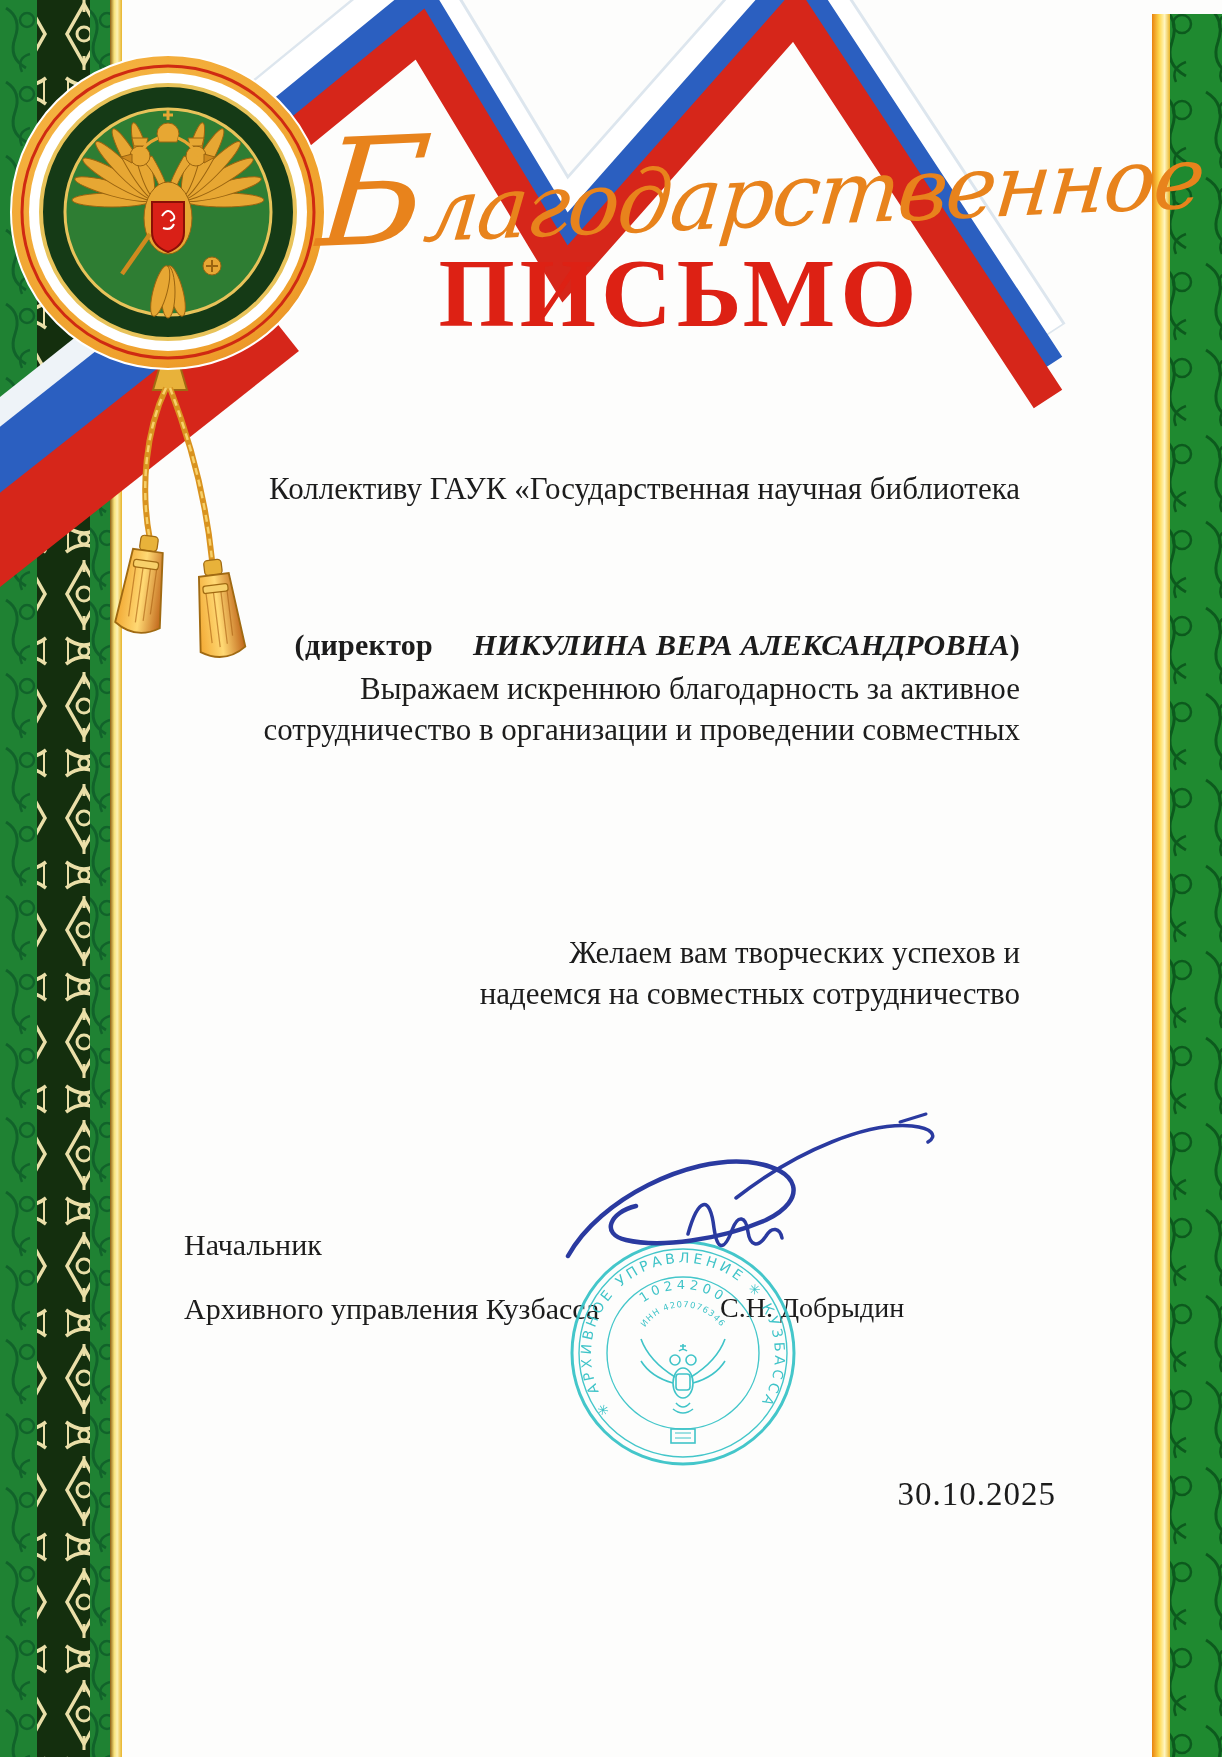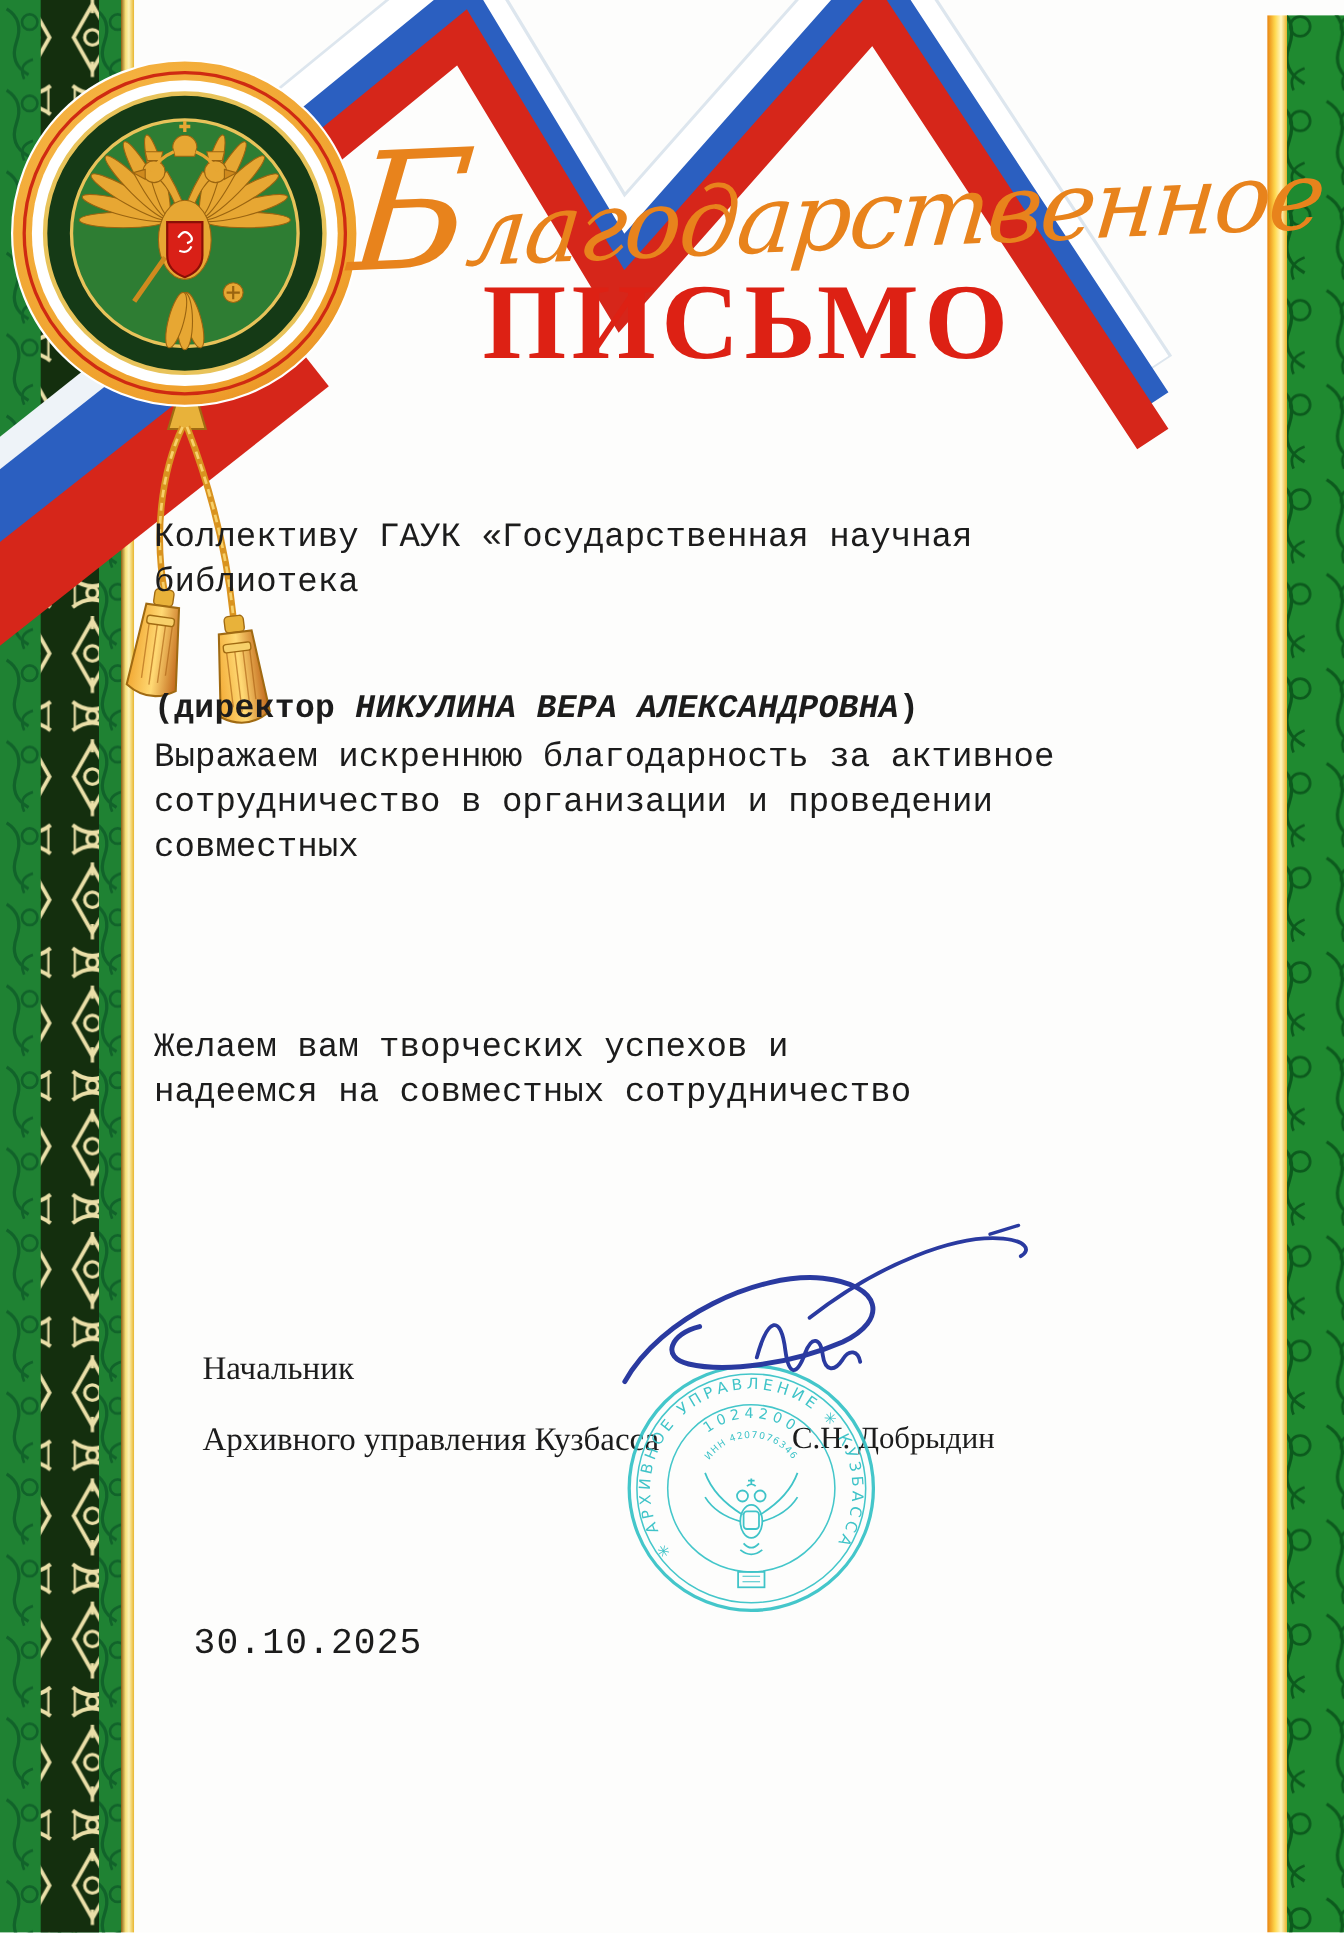--- a/index.html
+++ b/index.html
@@ -5,36 +5,36 @@
   html,body { margin:0; padding:0; background:#ffffff; }
   #page {
     position:relative; width:1222px; height:1757px;
     background:#fdfdfc; overflow:hidden;
     font-family:"Liberation Serif", serif; color:#1c1c1c;
   }
   .abs { position:absolute; }
   svg { display:block; }
 
   
-  .content { position:absolute; left:140px; width:880px; text-align:left; z-index:30;font-family:Liberation Mono, monospace; }
+  .content { position:absolute; left:140px; width:880px; text-align:right; z-index:30; }
   #title-script {
     left:320px; top:98px; width:720px; text-align:center;
     font-family:"DejaVu Serif", serif; font-style:italic; font-weight:400;
     font-size:86px; color:#e8831c; z-index:30;
     transform:rotate(-2.5deg) skewX(-8deg); letter-spacing:-2px; line-height:1.1;
   }
   #title-script::first-letter { font-size:148px; }
   #title-main {
     left:380px; top:244px; width:600px; text-align:center;
     font-weight:700; font-size:98px; letter-spacing:5px;
     color:#dd2114; z-index:30; line-height:1;
   }
   #addressee { top:468px; font-size:31px; line-height:41px; }
   #director  { top:628px; font-size:30px; font-weight:700; letter-spacing:.3px; }
-  #director .dname { font-style:italic; }
+  #director .dname { font-style:italic;margin-left:32px; }
   #body-text { top:668px; font-size:31px; line-height:41px; }
   #wishes    { top:932px; font-size:31px; line-height:41px; }
   .sig-line  { position:absolute; left:184px; font-size:30px; z-index:30; }
   #signer-name { position:absolute; left:720px; top:1292px; font-size:28px; z-index:30; }
   #doc-date  { top:1476px; font-size:33px; transform:translateX(36px); letter-spacing:1px; }
 
   
   #stamp-svg { left:563px; top:1233px; z-index:32; opacity:.92; }
   #signature-svg { left:540px; top:1078px; z-index:33; }
   #header-svg { left:0; top:0; z-index:20; pointer-events:none; }

